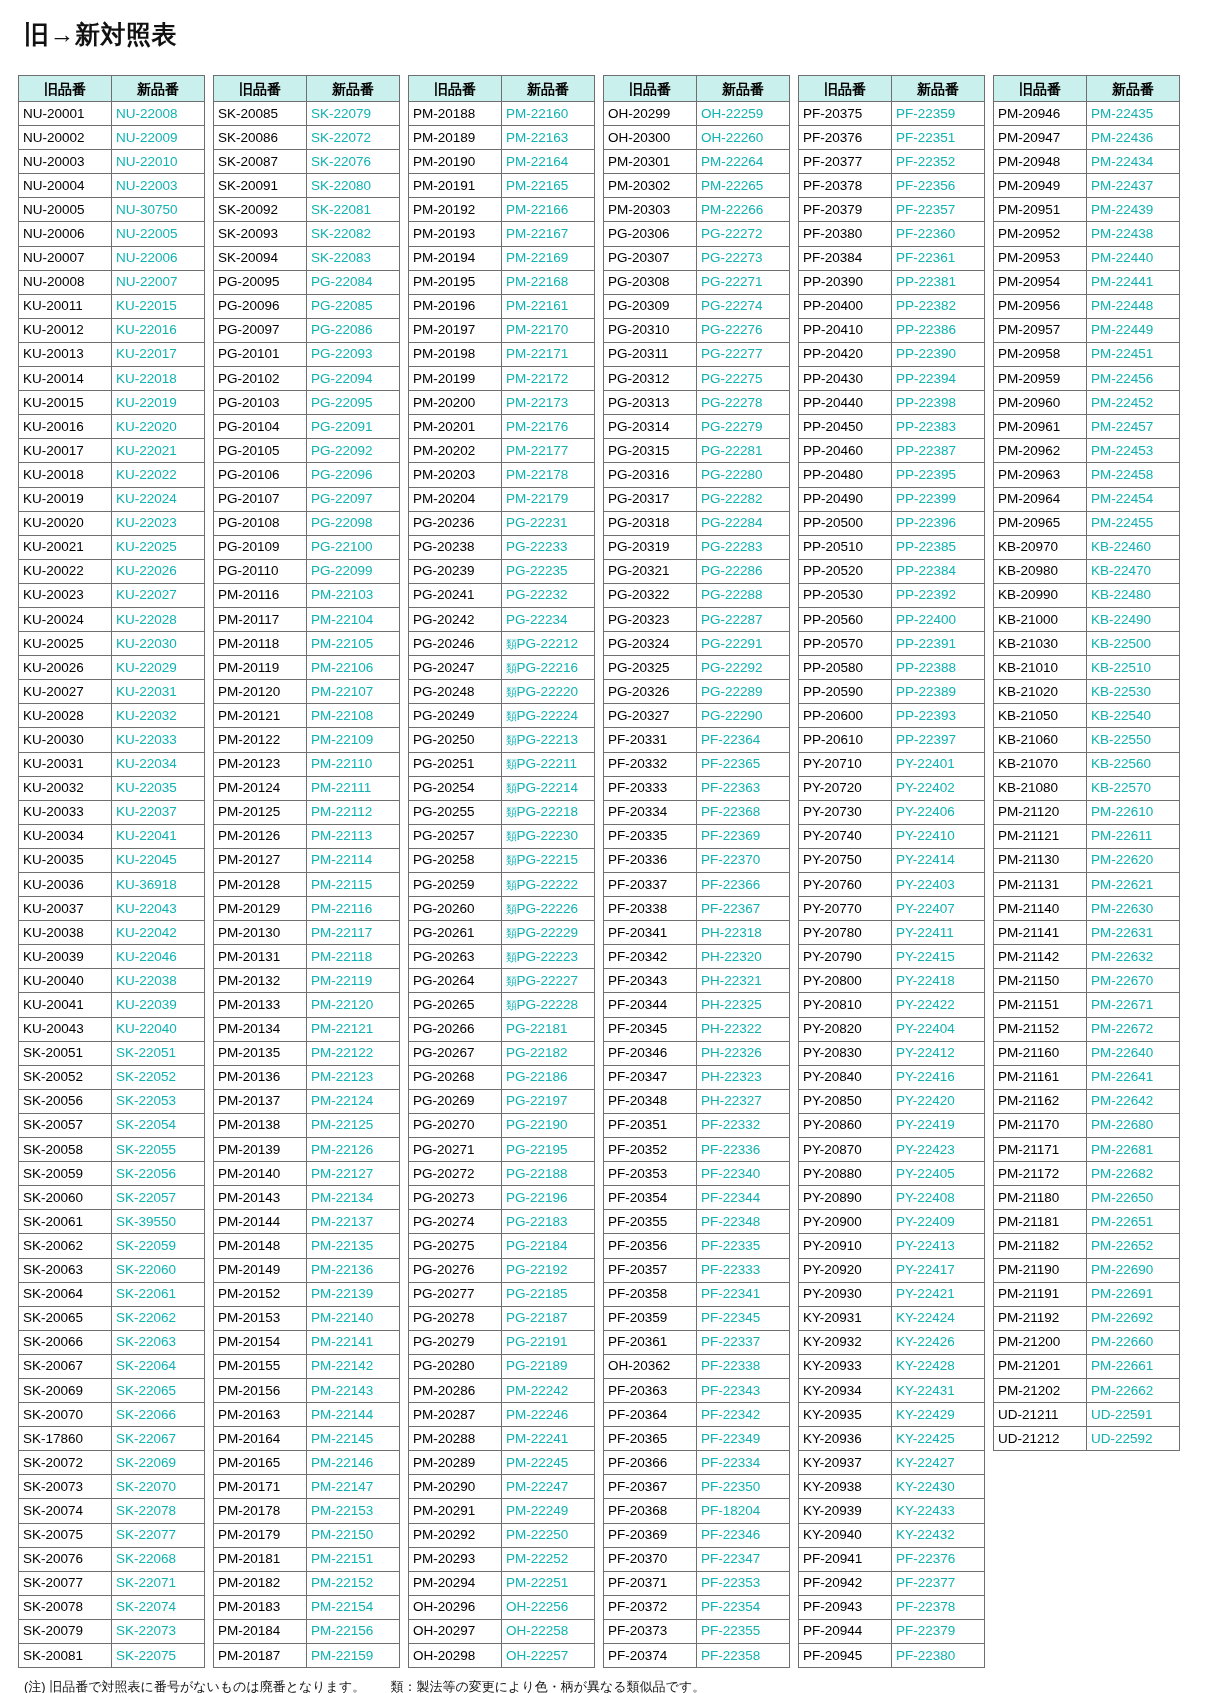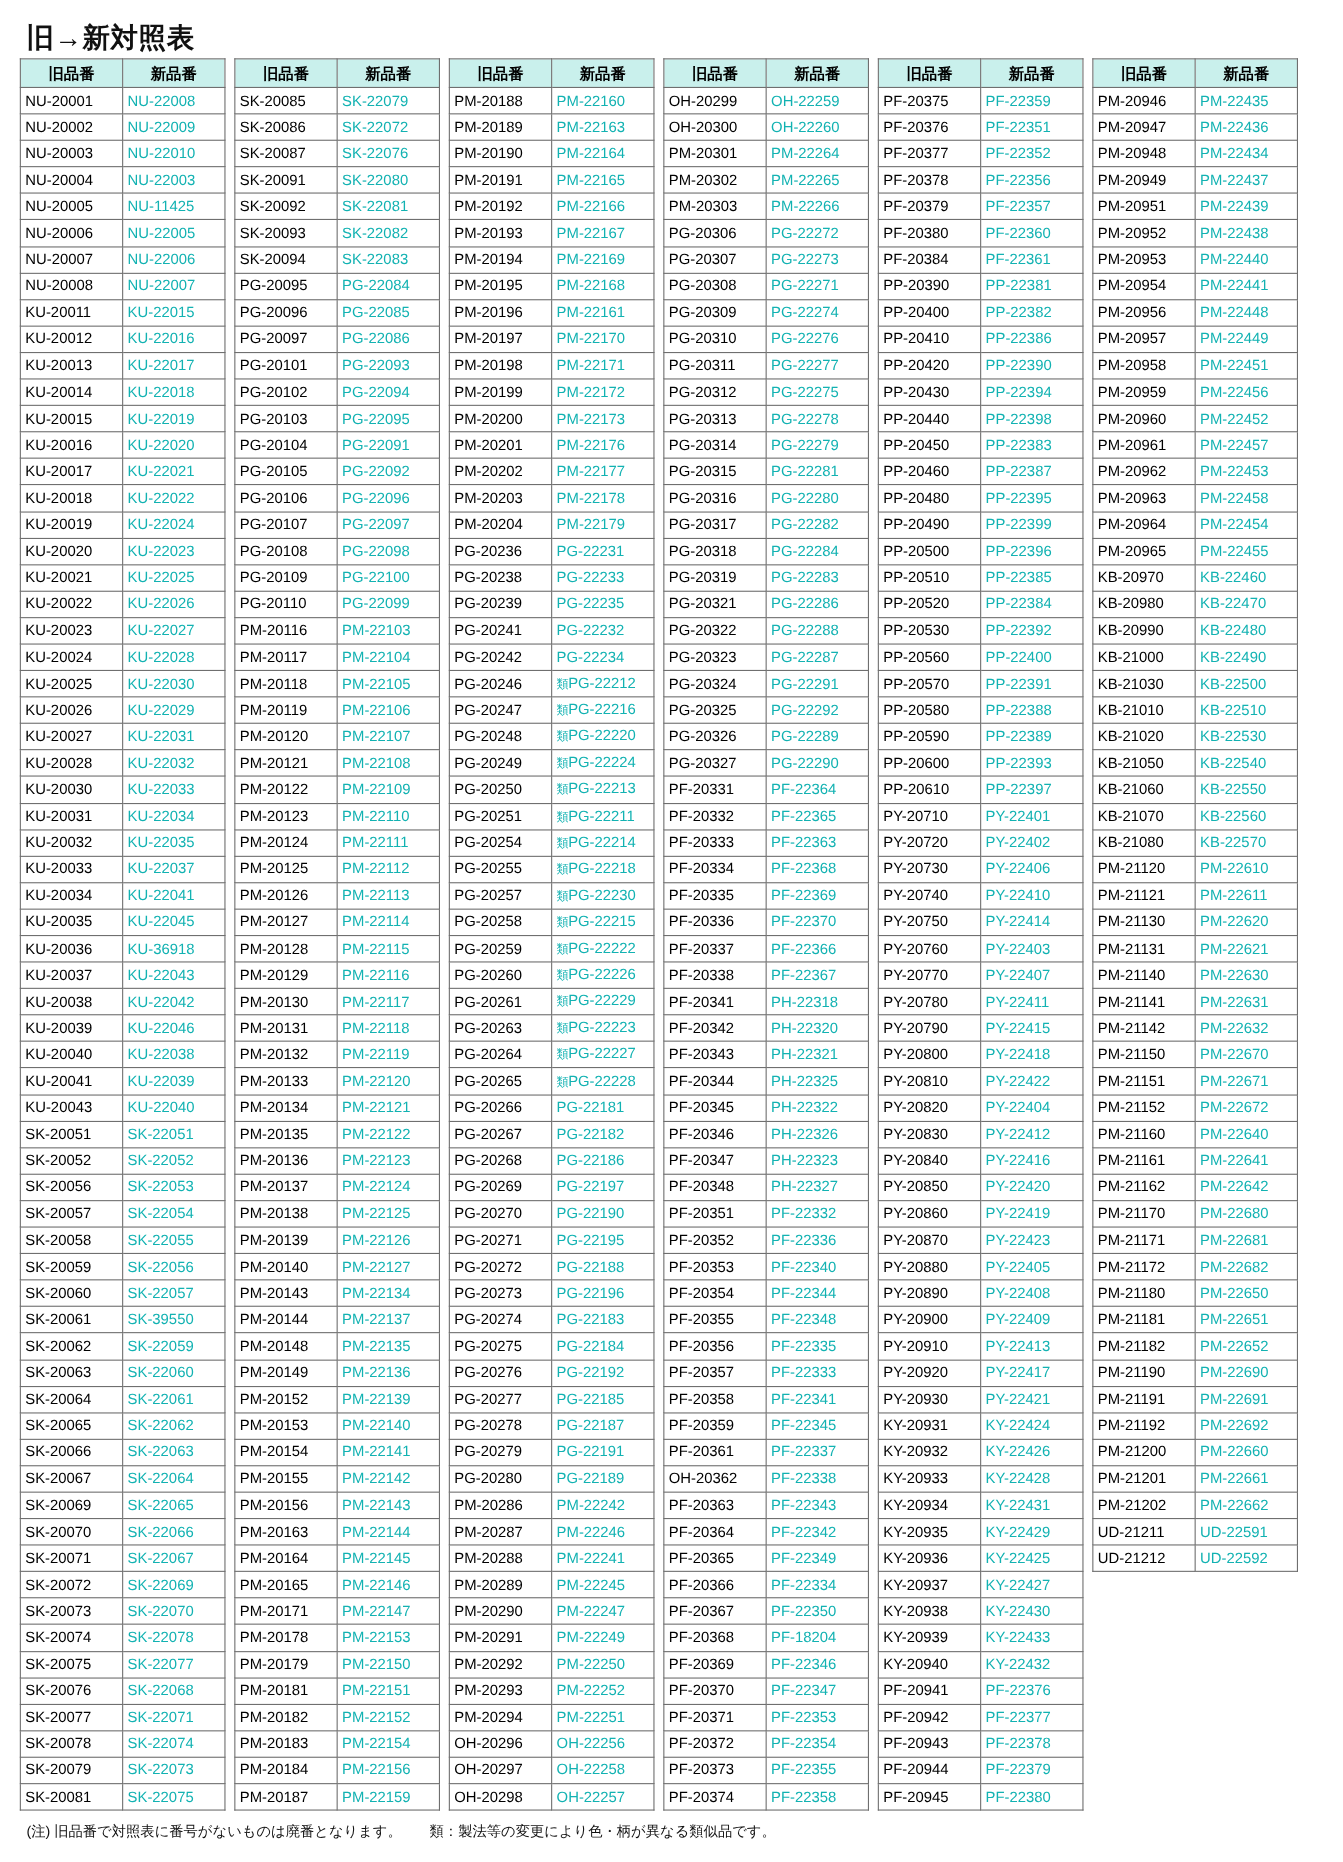--- a/index.html
+++ b/index.html
@@ -13,21 +13,21 @@
     width: 1221px;
     min-height: 1693px;
     position: relative;
     padding: 14px 18px 0 18px;
   }
   .page-title {
     font-size: 25px;
     font-weight: bold;
     color: #111111;
     letter-spacing: 0.5px;
-    margin: 4px 0 2px 6px;
+    margin: 4px 0 24px 6px;
   }
   .columns {
     display: flex;
     gap: 8px;
     align-items: flex-start;
   }
   .col {
     flex: 0 0 auto;
   }
   table.pairs {
@@ -100,21 +100,21 @@
             <tr>
               <td class="old">NU-20003</td>
               <td class="new">NU-22010</td>
             </tr>
             <tr>
               <td class="old">NU-20004</td>
               <td class="new">NU-22003</td>
             </tr>
             <tr>
               <td class="old">NU-20005</td>
-              <td class="new">NU-11425</td>
+              <td class="new">NU-30750</td>
             </tr>
             <tr>
               <td class="old">NU-20006</td>
               <td class="new">NU-22005</td>
             </tr>
             <tr>
               <td class="old">NU-20007</td>
               <td class="new">NU-22006</td>
             </tr>
             <tr>
@@ -303,21 +303,21 @@
             </tr>
             <tr>
               <td class="old">SK-20069</td>
               <td class="new">SK-22065</td>
             </tr>
             <tr>
               <td class="old">SK-20070</td>
               <td class="new">SK-22066</td>
             </tr>
             <tr>
-              <td class="old">SK-20071</td>
+              <td class="old">SK-17860</td>
               <td class="new">SK-22067</td>
             </tr>
             <tr>
               <td class="old">SK-20072</td>
               <td class="new">SK-22069</td>
             </tr>
             <tr>
               <td class="old">SK-20073</td>
               <td class="new">SK-22070</td>
             </tr>

